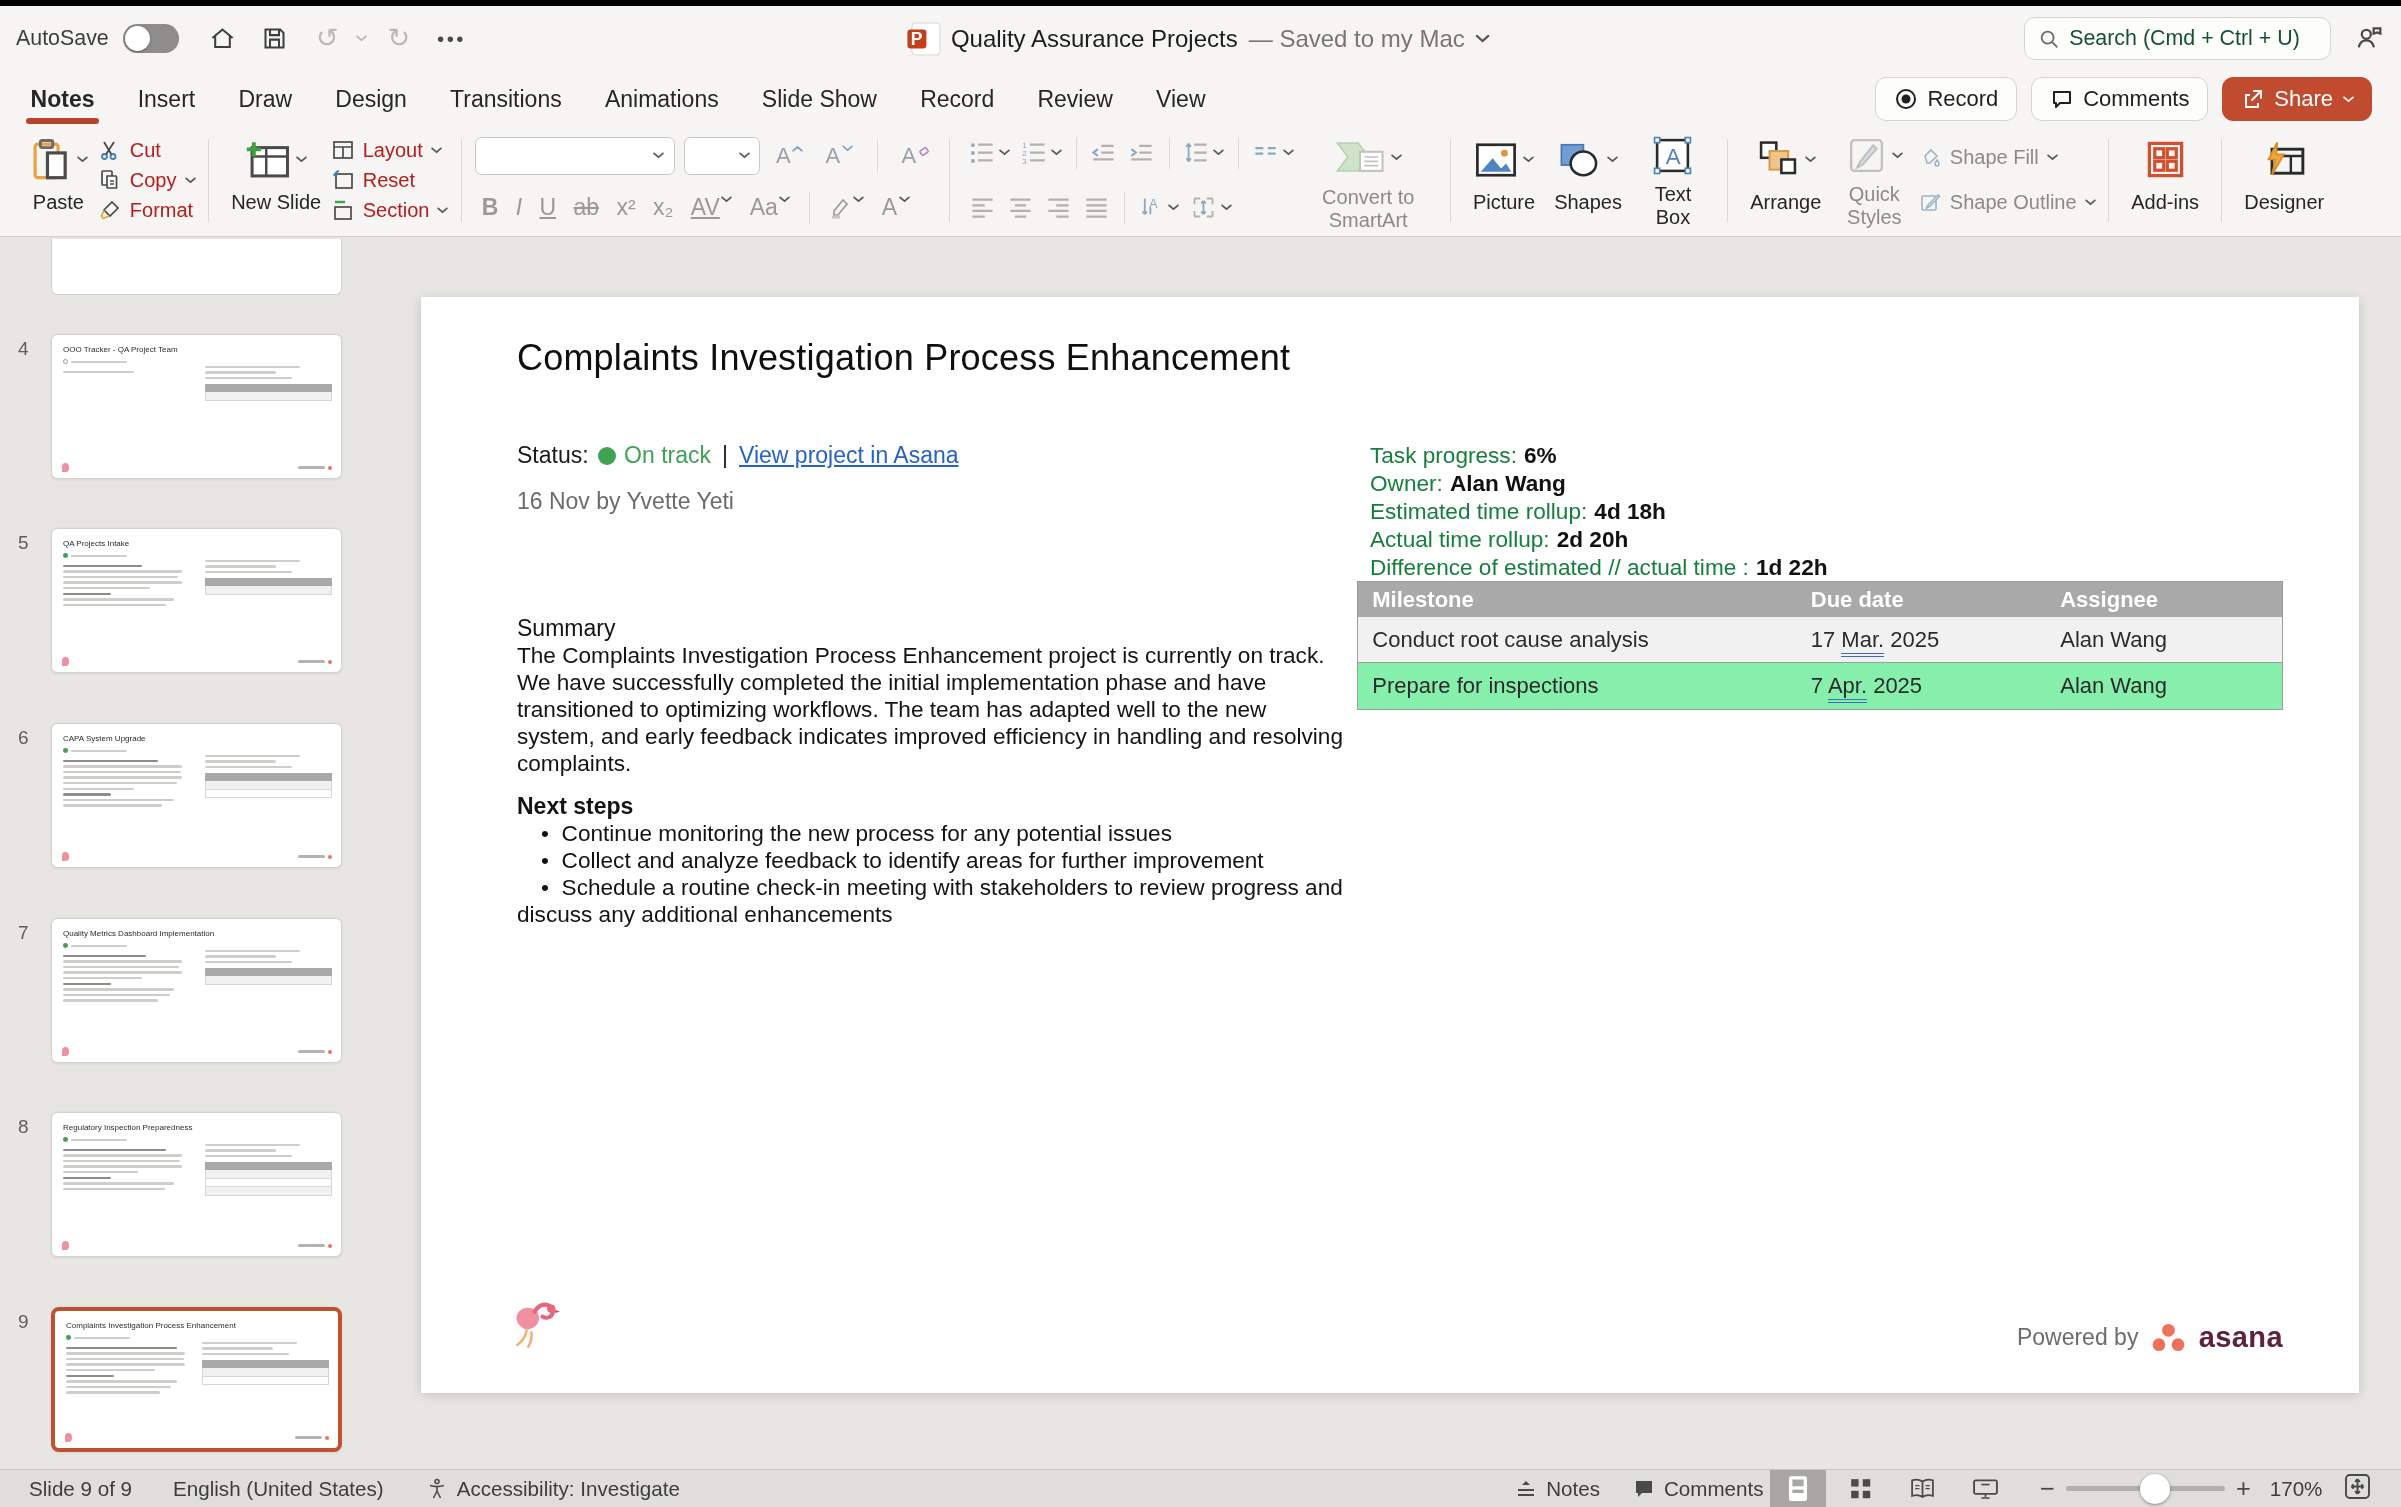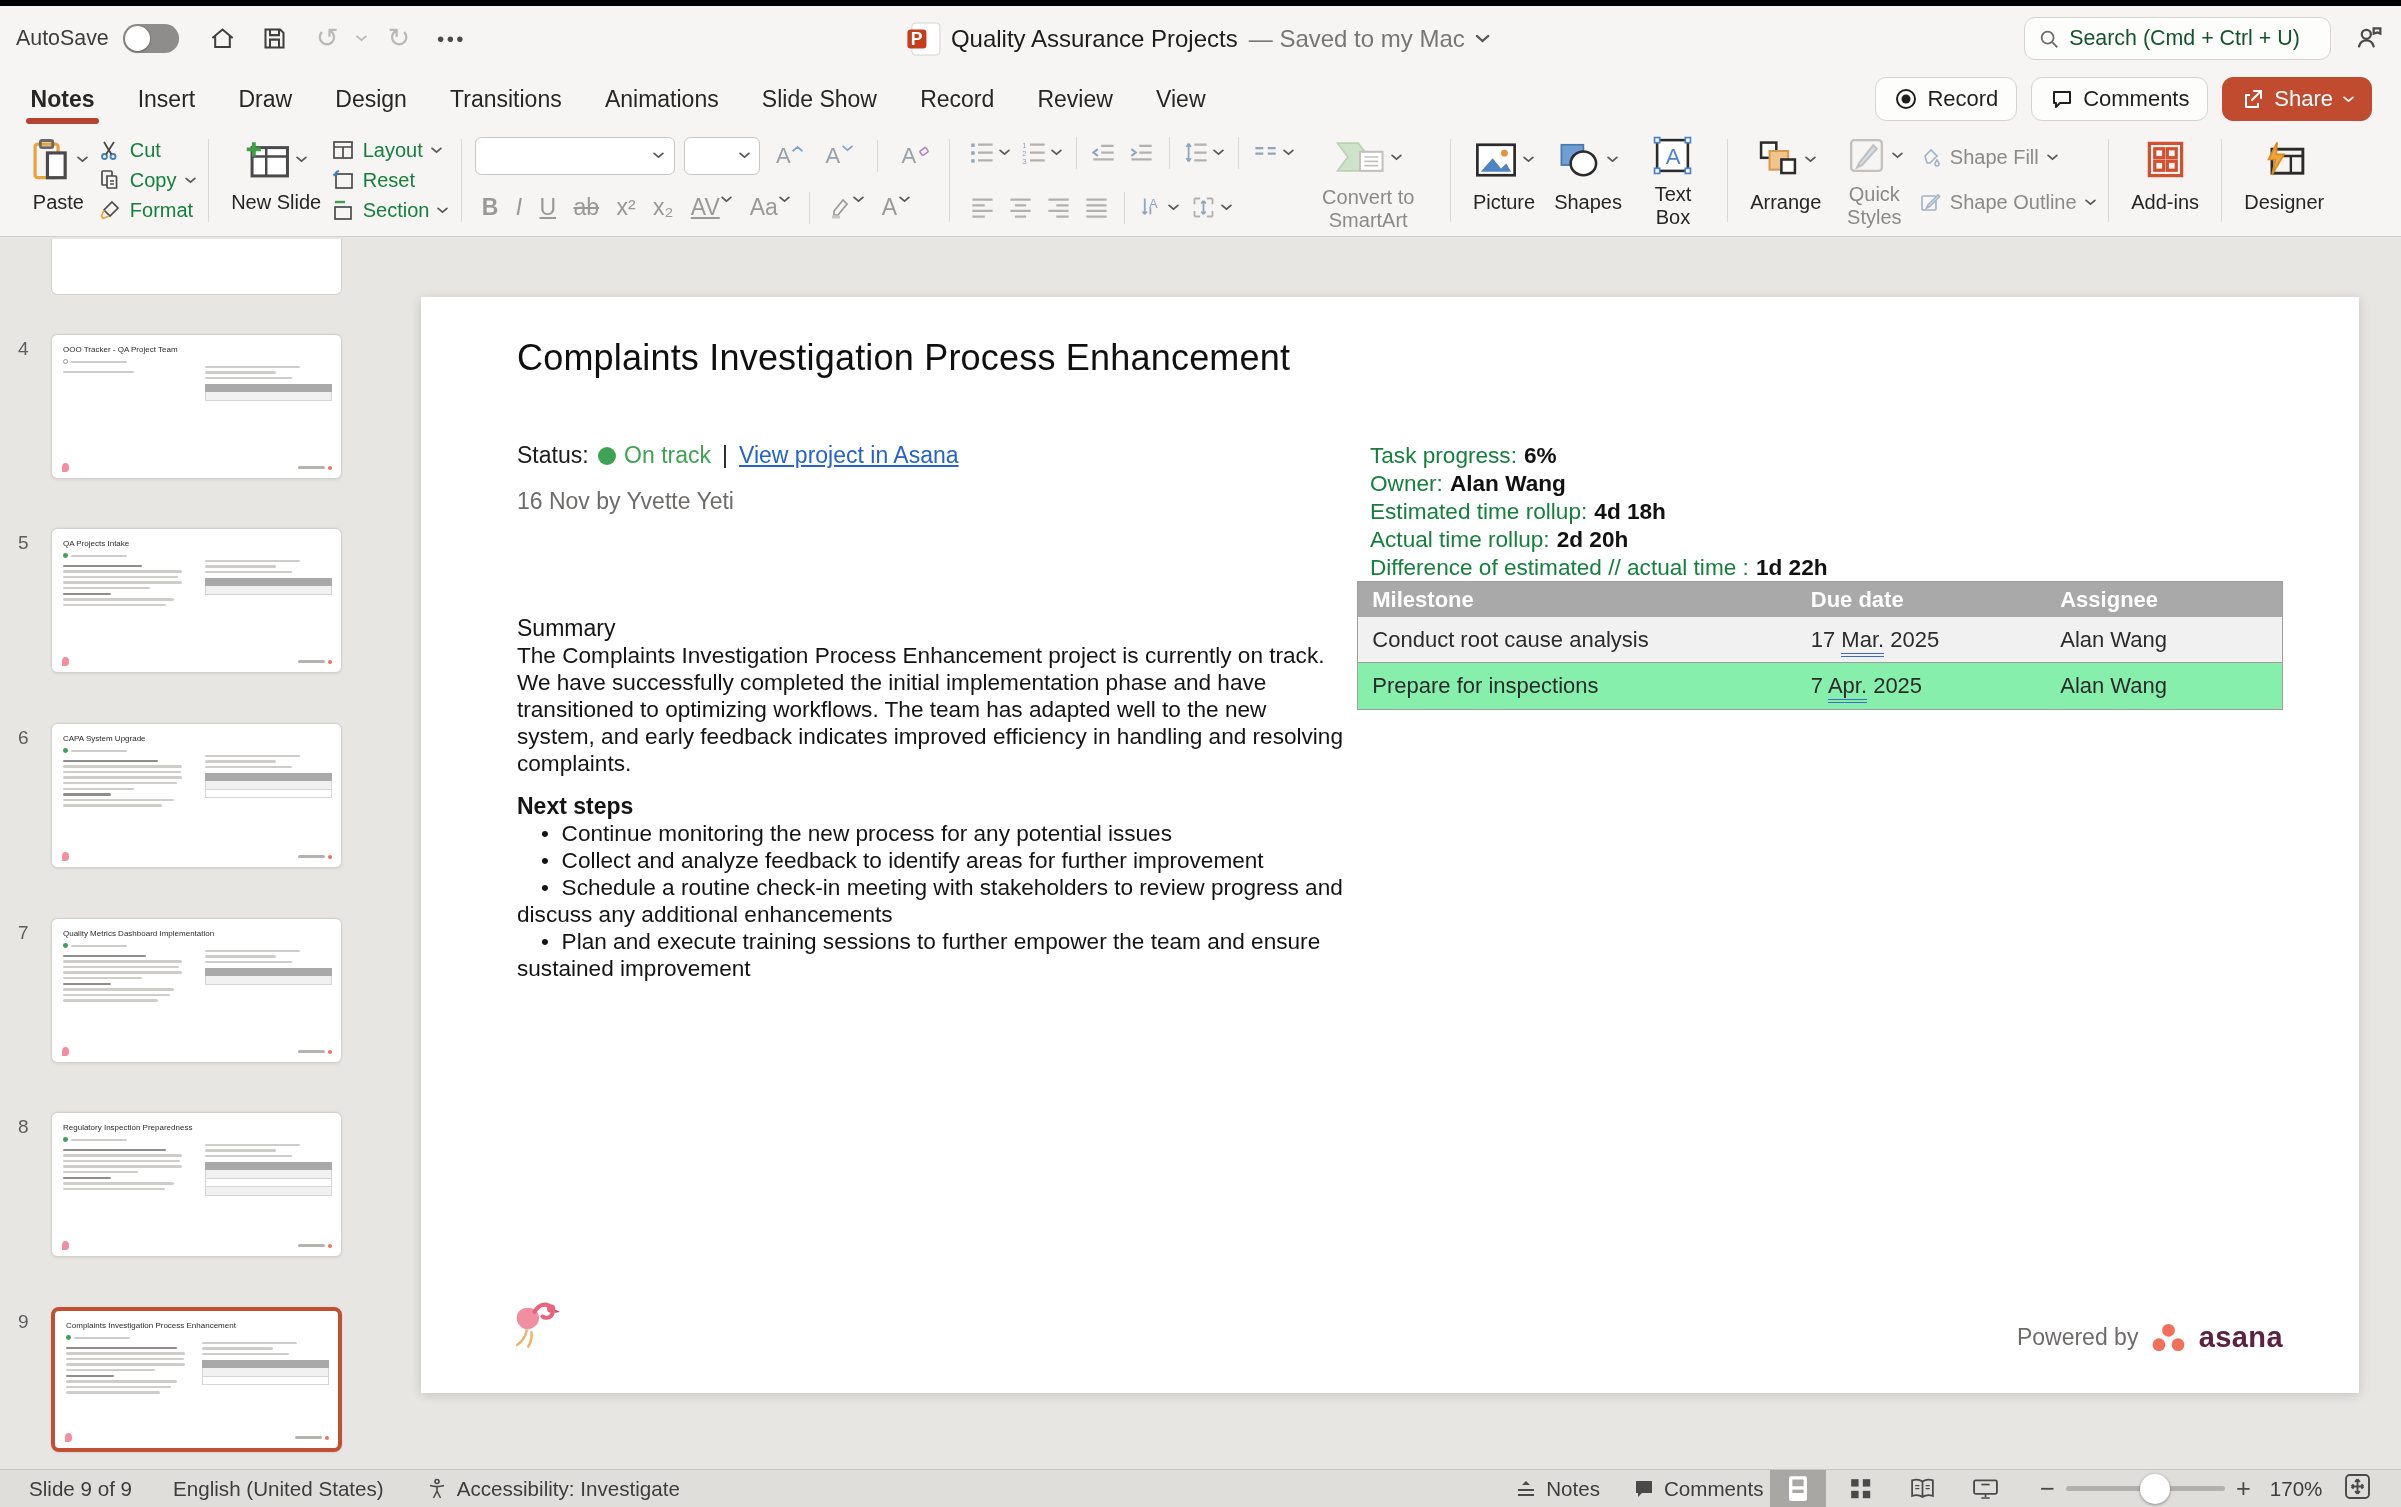--- a/index.html
+++ b/index.html
@@ -38,21 +38,21 @@
   .chipbtn svg { width:24px; height:24px; }
   .chipbtn.share { background:#c14b2e; border-color:#c14b2e; color:#fff; }
 
   
   .ribbon { height:110px; background:#f6f5f3; border-bottom:0.8px solid #d2d0cd; display:flex; align-items:stretch; padding:6.4px 19px 9.5px; flex:0 0 auto; }
   .rdiv { width:0.8px; background:#dad8d5; margin:4.8px 12.7px; flex:0 0 auto; }
   .bigbtn { display:flex; flex-direction:column; align-items:center; justify-content:flex-start; padding:1.6px 9.5px; font-size:20px; color:#262626; text-align:center; line-height:1.15; gap:6.4px; cursor:pointer; }
   .bigbtn .bico { height:49px; display:flex; align-items:center; justify-content:center; gap:4.8px; }
   .bigbtn.dim { color:#8c8a88; }
   .stack { display:flex; flex-direction:column; justify-content:space-between; padding:1.6px 0; }
-  .srow { display:flex; align-items:center; gap:8px; font-size:20px; color:#15803d; height:30px; cursor:pointer; }
+  .srow { display:flex; align-items:center; gap:8px; font-size:20px; color:#b91c1c; height:30px; cursor:pointer; }
   .srow svg { width:24px; height:24px; flex:0 0 auto; }
   .srow.dim { color:#8c8a88; }
   .fontgrp { display:flex; flex-direction:column; justify-content:space-between; padding:3.2px 0; }
   .fg-top { display:flex; align-items:center; gap:9.5px; }
   .selbox { height:38px; background:#fff; border:0.8px solid #c9c7c4; border-radius:6.4px; display:flex; align-items:center; justify-content:flex-end; padding:0 9.5px; color:#4a4a4a; }
   .selbox.font { width:200px; } .selbox.size { width:76px; }
   .glyphbtn { font-size:22px; color:#9aa0a8; display:flex; align-items:flex-start; gap:1.6px; padding:0 6.4px; line-height:1; }
   .fg-bot { display:flex; align-items:center; gap:3.2px; }
   .fg-bot .glyphbtn { font-size:23px; color:#9b9997; padding:0 7.1px; }
   .minidiv { width:0.8px; height:32px; background:#dad8d5; margin:0 8px; }
@@ -872,21 +872,20 @@
       <div class="s-byline">16 Nov by Yvette Yeti</div>
 
       <div class="s-sumlabel">Summary</div>
       <div class="s-summary">The Complaints Investigation Process Enhancement project is currently on track. We have successfully completed the initial implementation phase and have transitioned to optimizing workflows. The team has adapted well to the new system, and early feedback indicates improved efficiency in handling and resolving complaints.</div>
 
       <div class="s-nextlabel">Next steps</div>
       <div class="s-bullets">
         <p><span class="bdot">•</span><span>Continue monitoring the new process for any potential issues</span></p>
         <p><span class="bdot">•</span><span>Collect and analyze feedback to identify areas for further improvement</span></p>
         <p><span class="bdot">•</span><span>Schedule a routine check-in meeting with stakeholders to review progress and discuss any additional enhancements</span></p>
-        <p><span class="bdot">•</span><span>Plan and execute training sessions to further empower the team and ensure sustained improvement</span></p>
       </div>
 
       <div class="s-stats">
         <div><span class="lab">Task progress:</span><span class="val">6%</span></div>
         <div><span class="lab">Owner:</span><span class="val">Alan Wang</span></div>
         <div><span class="lab">Estimated time rollup:</span><span class="val">4d 18h</span></div>
         <div><span class="lab">Actual time rollup:</span><span class="val">2d 20h</span></div>
         <div><span class="lab">Difference of estimated // actual time :</span><span class="val">1d 22h</span></div>
       </div>
 

